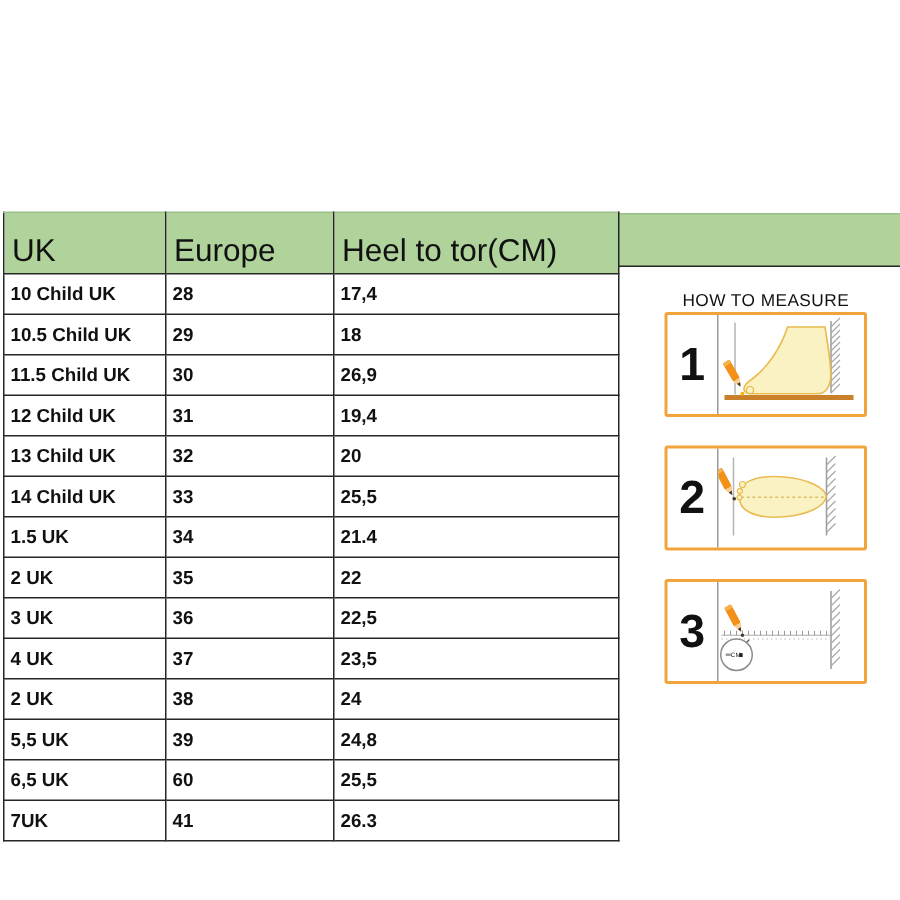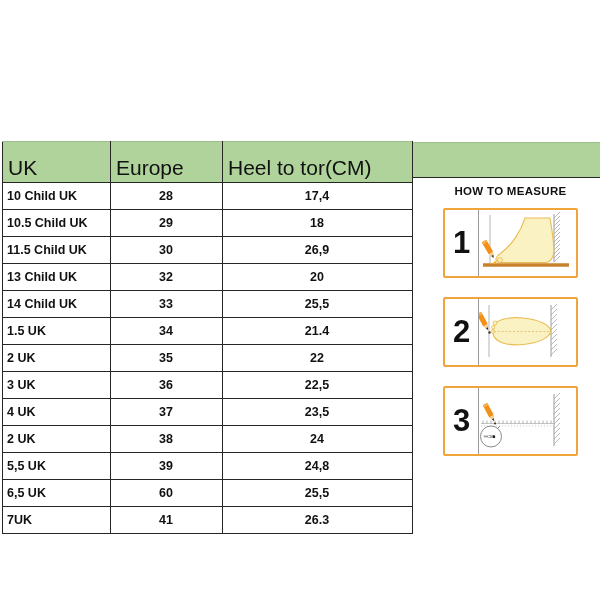--- a/index.html
+++ b/index.html
@@ -7,30 +7,30 @@
   .stage{position:absolute;inset:0}
 
   
   .table-wrap{position:absolute;left:2px;top:141px}
   table{border-collapse:collapse;table-layout:fixed;width:410px}
   th,td{border:1.5px solid #262626;overflow:hidden;white-space:nowrap;box-sizing:border-box}
   thead th{background:#AFD39B;height:37px;font-size:21px;font-weight:400;text-align:left;
     padding:14px 0 2px 5px;border-top:1px solid #9dbf8b;vertical-align:middle}
   tbody td{height:27px;font-size:12.5px;font-weight:700;line-height:1;padding:0 4px;vertical-align:middle}
   .c-uk{text-align:left}
-  .c-num{text-align:center;padding-right:5px}
+  .c-num{text-align:left;padding-right:5px}
   .col-uk{width:108px}.col-eu{width:112px}.col-heel{width:190px}
 
   
   .header-ext{position:absolute;left:412px;top:142px;width:188px;height:36px;background:#AFD39B;
     border-bottom:1.5px solid #262626;border-top:1px solid #9dbf8b;box-sizing:border-box}
 
   
-  .measure-title{position:absolute;left:443px;top:185px;width:135px;text-align:center;
-    font-size:11.5px;font-weight:700;letter-spacing:.3px}
+  .measure-title{position:absolute;left:443px;top:195px;width:135px;text-align:center;
+    font-size:11.5px;font-weight:400;letter-spacing:.3px}
   .mbox{position:absolute;left:443px;width:135px;height:70px;border:2px solid #F2A43C;border-radius:2px;
     background:#fff;box-sizing:border-box;display:flex;align-items:stretch}
   .mbox1{top:208px}.mbox2{top:297px}.mbox3{top:386px}
   .mnum{width:33px;flex:0 0 33px;border-right:1px solid #9a9a9a;display:flex;align-items:center;
     justify-content:center;font-size:31px;font-weight:700;line-height:1;padding-bottom:2px}
   .mart{flex:1 1 auto}
   svg{display:block}
 </style>
 </head>
 <body>
@@ -61,20 +61,25 @@
         </tr>
         <tr>
           <td class="c-uk">10.5 Child UK</td>
           <td class="c-num">29</td>
           <td class="c-num">18</td>
         </tr>
         <tr>
           <td class="c-uk">11.5 Child UK</td>
           <td class="c-num">30</td>
           <td class="c-num">26,9</td>
+        </tr>
+        <tr>
+          <td class="c-uk">12 Child UK</td>
+          <td class="c-num">31</td>
+          <td class="c-num">19,4</td>
         </tr>
         <tr>
           <td class="c-uk">13 Child UK</td>
           <td class="c-num">32</td>
           <td class="c-num">20</td>
         </tr>
         <tr>
           <td class="c-uk">14 Child UK</td>
           <td class="c-num">33</td>
           <td class="c-num">25,5</td>

